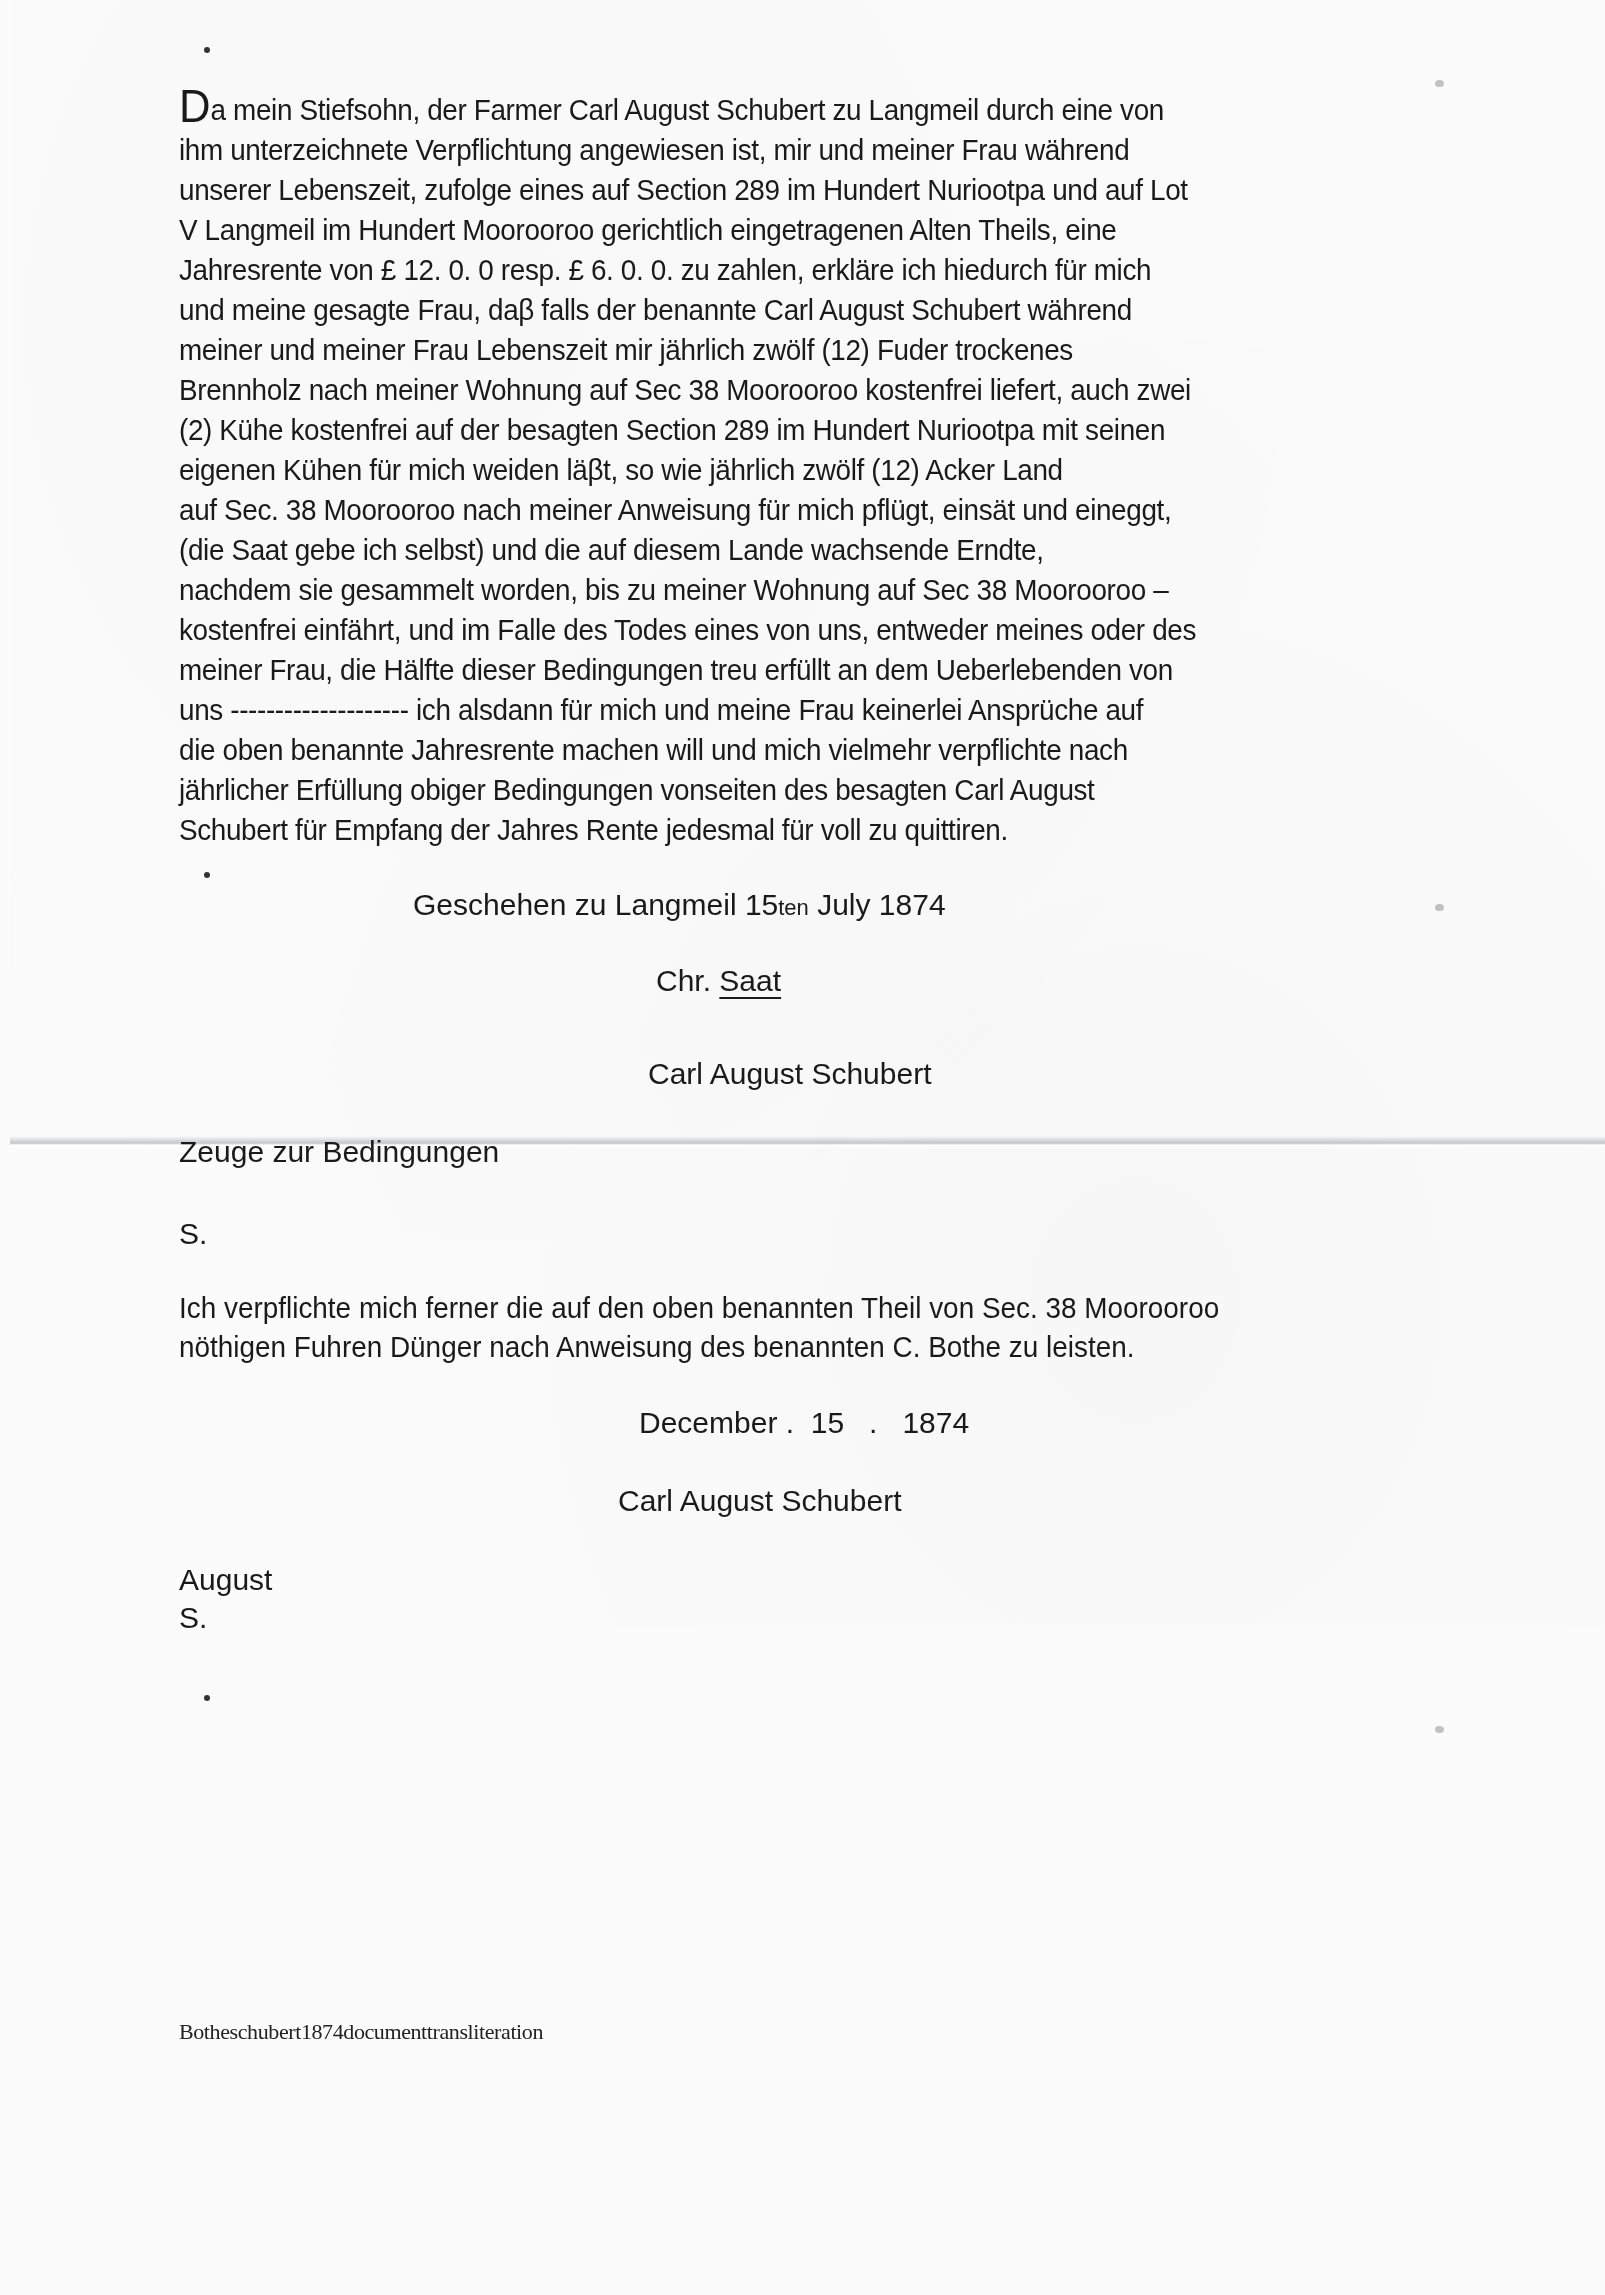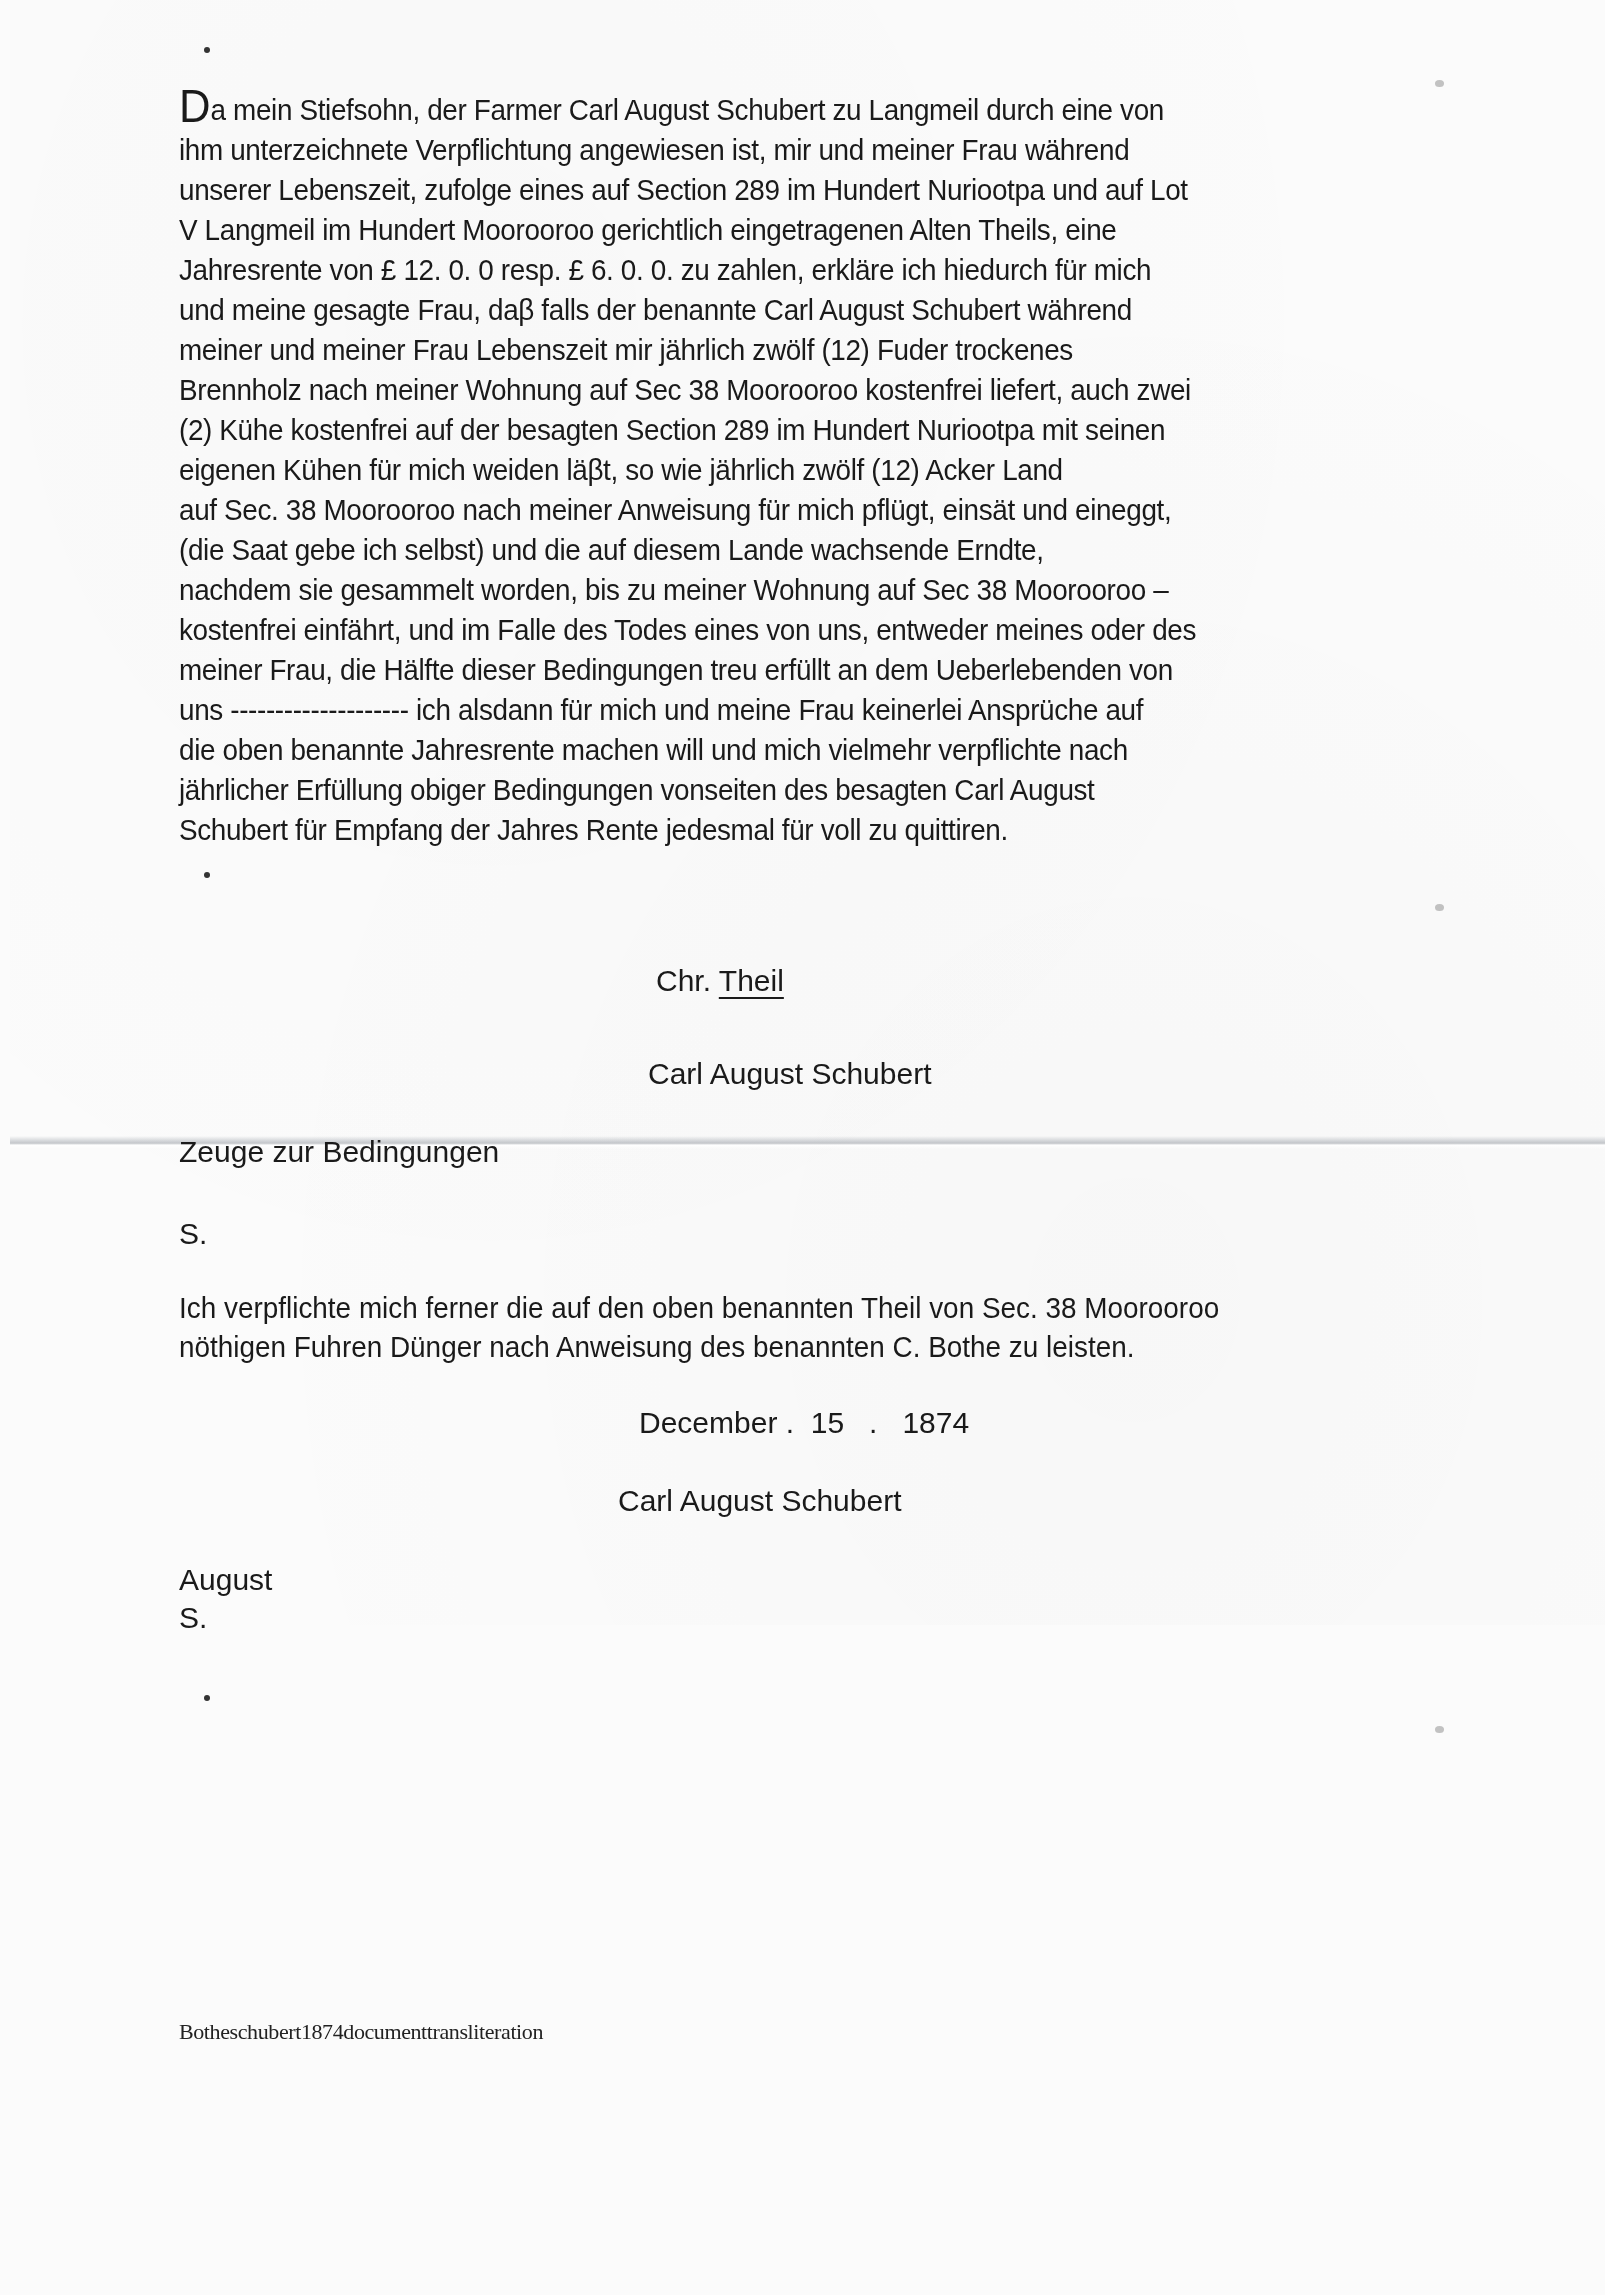--- a/index.html
+++ b/index.html
@@ -123,23 +123,26 @@
     <span class="line">(die Saat gebe ich selbst) und die auf diesem Lande wachsende Erndte,</span>
     <span class="line">nachdem sie gesammelt worden, bis zu meiner Wohnung auf Sec 38 Moorooroo –</span>
     <span class="line">kostenfrei einfährt, und im Falle des Todes eines von uns, entweder meines oder des</span>
     <span class="line">meiner Frau, die Hälfte dieser Bedingungen treu erfüllt an dem Ueberlebenden von</span>
     <span class="line">uns --------------------  ich alsdann für mich und meine Frau keinerlei Ansprüche auf</span>
     <span class="line">die oben benannte Jahresrente machen will und mich vielmehr verpflichte nach</span>
     <span class="line">jährlicher Erfüllung obiger Bedingungen vonseiten des besagten Carl August</span>
     <span class="line">Schubert für Empfang der Jahres Rente jedesmal für voll zu quittiren.</span>
   </div>
 
+  <div class="abs" style="left:403px; top:888px;">
+    <span>Geschehen zu Langmeil 15</span><span class="ten">ten</span><span> July 1874</span>
+  </div>
 
   <div class="abs sig-bothe" style="left:646px; top:964px;">
-    <span>Chr. </span><span class="underline">Theil</span>
+    <span>Chr. </span><span class="underline">Saat</span>
   </div>
 
   <div class="abs" style="left:638px; top:1057px;">Carl August Schubert</div>
 
   <div class="abs" style="left:169px; top:1135px;">Zeuge zur Bedingungen</div>
   <div class="abs" style="left:169px; top:1217px;">S.</div>
 
   <div class="p2">
     <span class="line">Ich verpflichte mich ferner die auf den oben benannten Theil von Sec. 38 Moorooroo</span>
     <span class="line">nöthigen Fuhren Dünger nach Anweisung des benannten C. Bothe  zu leisten.</span>

